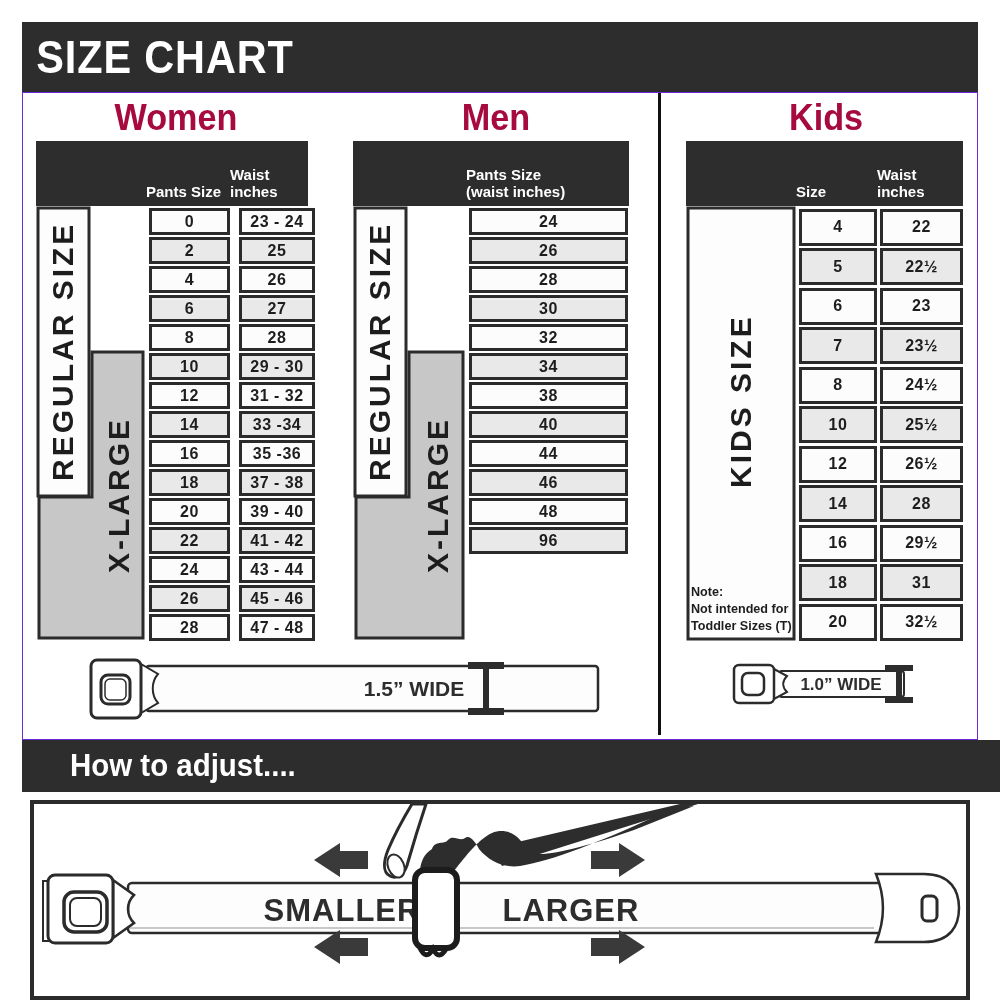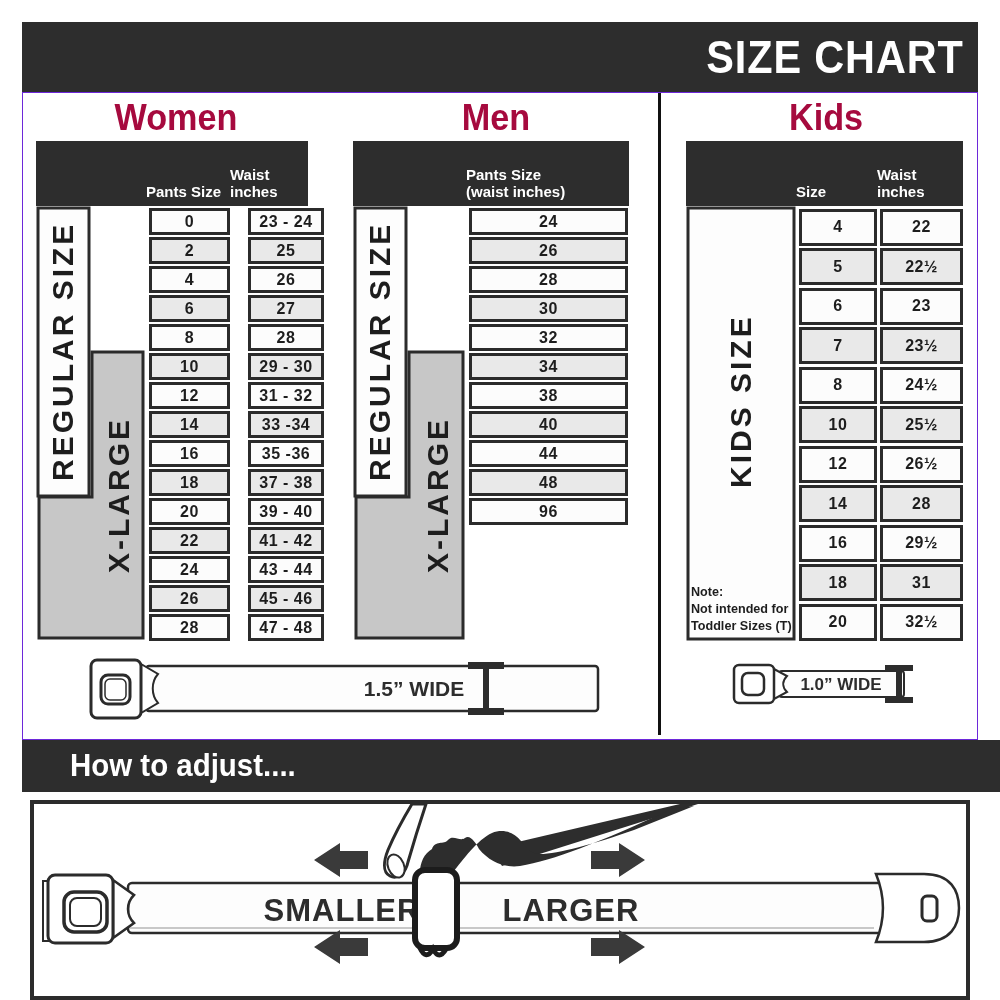--- a/index.html
+++ b/index.html
@@ -1,19 +1,19 @@
 <!DOCTYPE html>
 <html><head>
 <meta charset="utf-8">
 <style>
   html,body{margin:0;padding:0;background:#fff;}
   body{width:1000px;height:1000px;position:relative;font-family:"Liberation Sans",sans-serif;color:#1d1d1d;}
   .abs{position:absolute;}
   
-  .title-band{left:22px;top:22px;width:956px;height:70px;background:#2d2d2d;display:flex;align-items:center;justify-content:flex-end;}
+  .title-band{left:22px;top:22px;width:956px;height:70px;background:#2d2d2d;display:flex;align-items:center;justify-content:flex-start;}
   .title-band span{color:#fff;font-weight:bold;font-size:46px;letter-spacing:1px;display:inline-block;transform:scaleX(.9);}
   
   .main{left:22px;top:92px;width:956px;height:648px;border:1px solid #6d28d9;box-sizing:border-box;}
   .divider{left:635px;top:0;width:3px;height:642px;background:#111;}
   .panel-heading{top:4px;font-size:36px;font-weight:bold;color:#a60a3e;text-align:center;width:230px;transform:scaleX(.95);}
   .ph-women{left:38px;} .ph-men{left:358px;} .ph-kids{left:688px;}
   
   .table{top:48px;height:500px;}
   .t-women{left:13px;width:272px;} .t-men{left:330px;width:276px;} .t-kids{left:663px;width:277px;}
   .thead{left:0;top:0;width:100%;height:65px;background:#2d2d2d;color:#fff;font-weight:bold;font-size:15px;}
@@ -29,21 +29,21 @@
   .t-men .v-xlarge{width:57px;}
   .v-kids{left:0;top:0;width:110px;height:390px;font-size:30px;}
   .kids-note{position:absolute;left:5px;bottom:6px;font-size:13px;font-weight:bold;line-height:1.3;transform:scaleX(.97);transform-origin:left bottom;}
   .rows{position:absolute;top:65px;}
   .r-women,.r-kids{left:113px;} .r-men{left:116px;}
   .trow{display:flex;}
   .r-women .trow,.r-men .trow{height:27px;margin-top:2px;}
   .r-kids .trow{height:37px;margin-top:2.5px;}
   .cell{box-sizing:border-box;border:3px solid #2b2b2b;background:#fcfcfc;font-weight:bold;font-size:16px;display:flex;align-items:center;justify-content:center;letter-spacing:.5px;}
   .trow:nth-child(even) .cell{background:#e9e9e9;}
-  .r-women .cell:nth-child(1){width:81px;} .r-women .cell:nth-child(2){width:76px;margin-left:18px;}
+  .r-women .cell:nth-child(1){width:81px;} .r-women .cell:nth-child(2){width:76px;margin-left:9px;}
   .r-men .cell{width:159px;}
   .r-kids .cell:nth-child(1){width:78px;} .r-kids .cell:nth-child(2){width:83px;margin-left:3px;}
   
   .belt-adult{left:63px;top:558px;}
   .belt-kids{left:706px;top:562px;}
   
   .adjust-band{left:22px;top:740px;width:980px;height:52px;background:#2d2d2d;display:flex;align-items:center;padding-left:16px;}
   .adjust-band span{color:#fff;font-size:31px;font-weight:bold;margin-left:32px;display:inline-block;transform:scaleX(.95);transform-origin:left center;}
   
   .frame{left:30px;top:800px;width:940px;height:200px;border:4px solid #2b2b2b;box-sizing:border-box;background:#fff;overflow:hidden;}
@@ -179,20 +179,23 @@
           <div class="cell">34</div>
         </div>
         <div class="trow">
           <div class="cell">38</div>
         </div>
         <div class="trow">
           <div class="cell">40</div>
         </div>
         <div class="trow">
           <div class="cell">44</div>
+        </div>
+        <div class="trow">
+          <div class="cell">46</div>
         </div>
         <div class="trow">
           <div class="cell">48</div>
         </div>
         <div class="trow">
           <div class="cell">96</div>
         </div>
       </div>
   </div>
 

